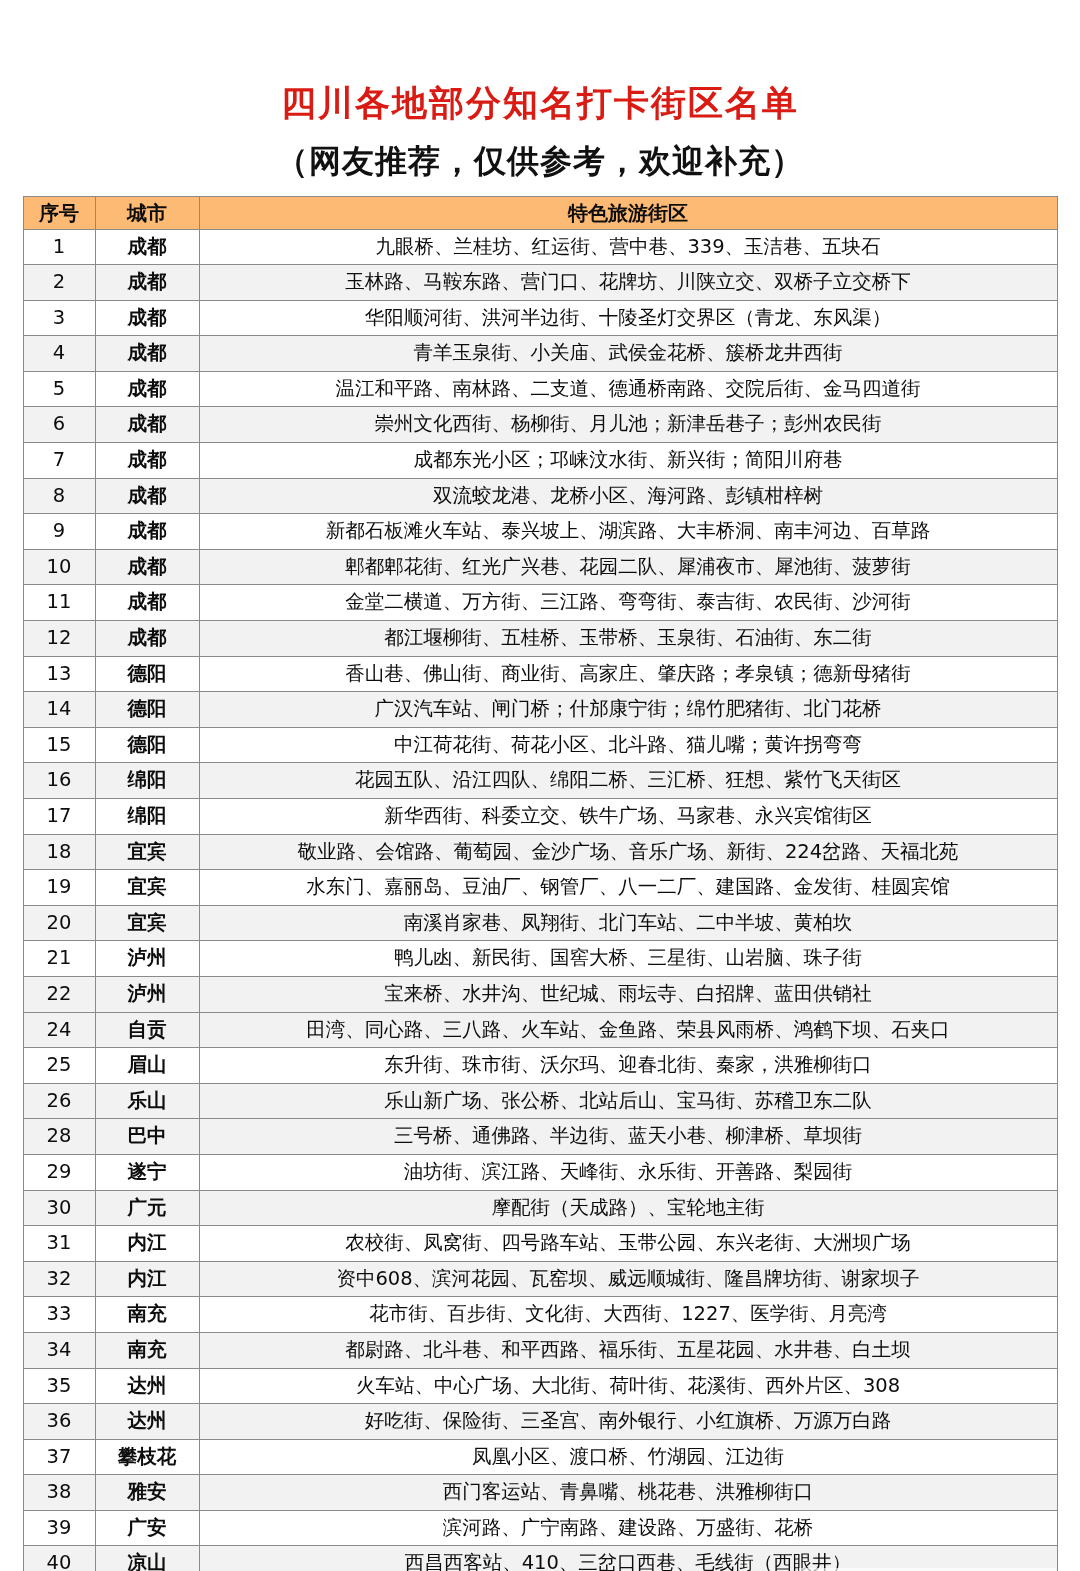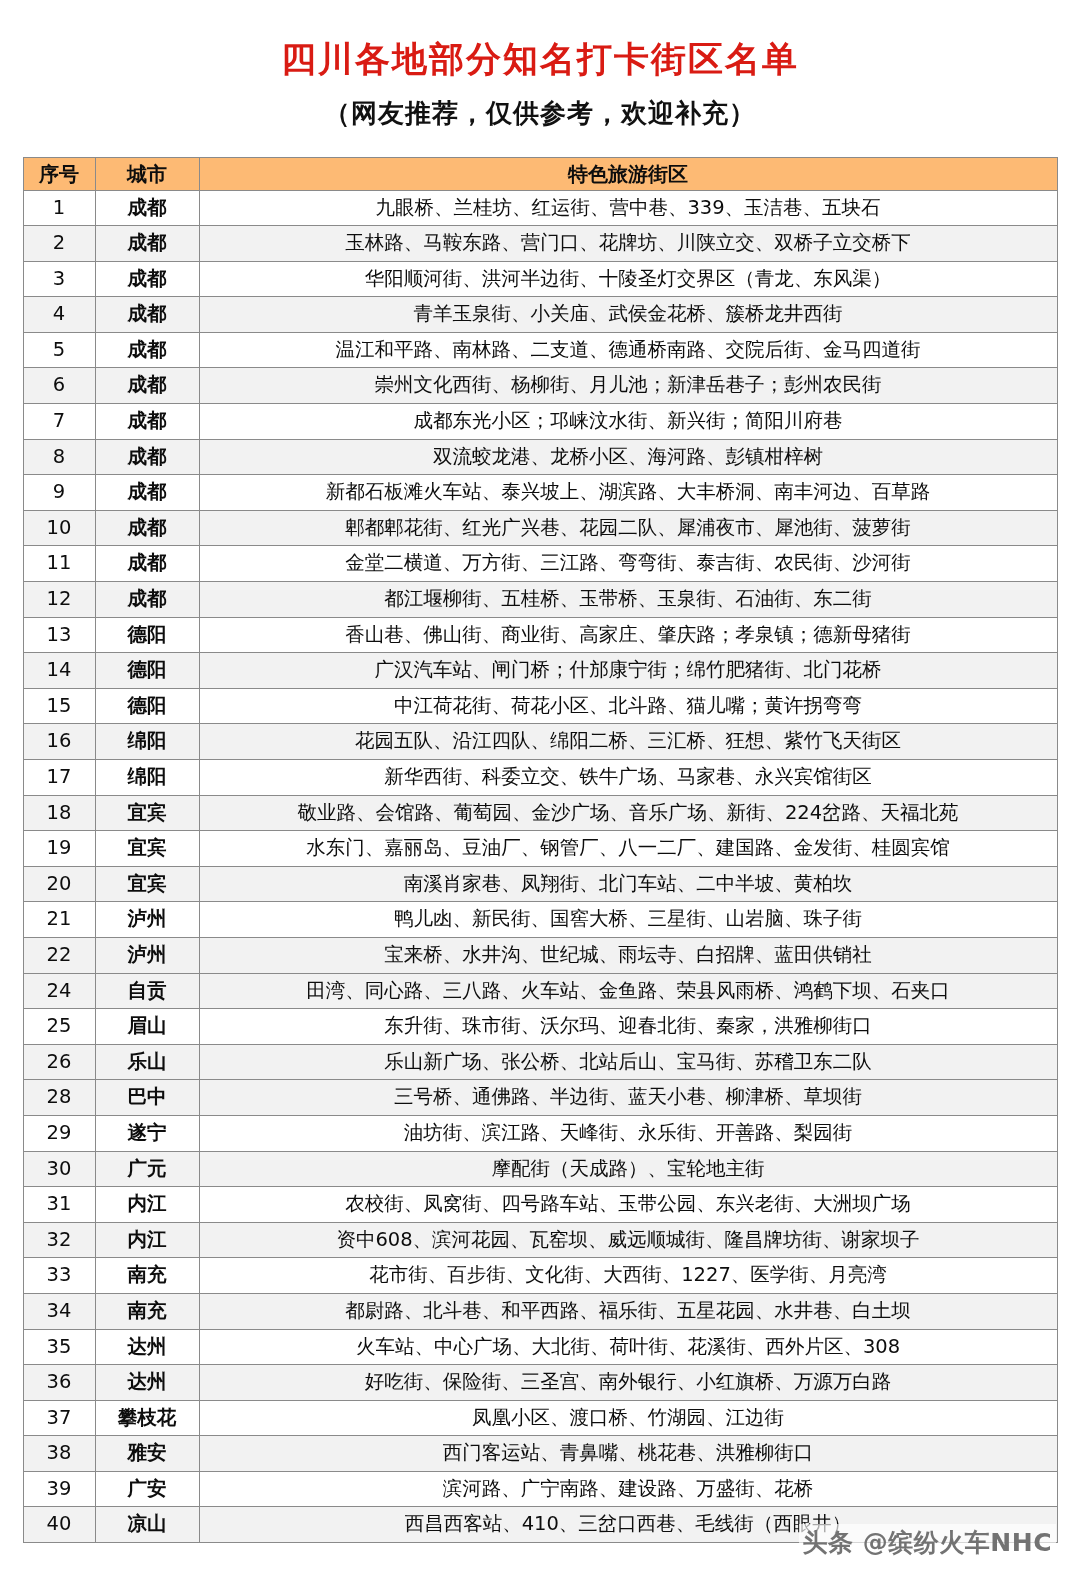--- a/index.html
+++ b/index.html
@@ -23,29 +23,30 @@
   }
   .title {
     text-align: center;
     color: #d91b13;
     font-size: 35px;
     font-weight: bold;
     letter-spacing: 2px;
     padding-top: 40px;
     line-height: 1.1;
     font-family: "DejaVu Sans", "Liberation Sans", sans-serif;
+    margin-top: 44px;
   }
   .subtitle {
     text-align: center;
     color: #111111;
-    font-size: 26px;
+    font-size: 32px;
     font-weight: bold;
     letter-spacing: 1px;
     margin-top: 17px;
-    margin-bottom: 26px;
+    margin-bottom: 12px;
     font-family: "DejaVu Sans", "Liberation Sans", sans-serif;
   }
   table.street-table {
     width: 1034px;
     margin: 0 auto;
     border-collapse: collapse;
     table-layout: fixed;
     font-family: "DejaVu Sans", "Liberation Sans", sans-serif;
   }
   table.street-table th,

